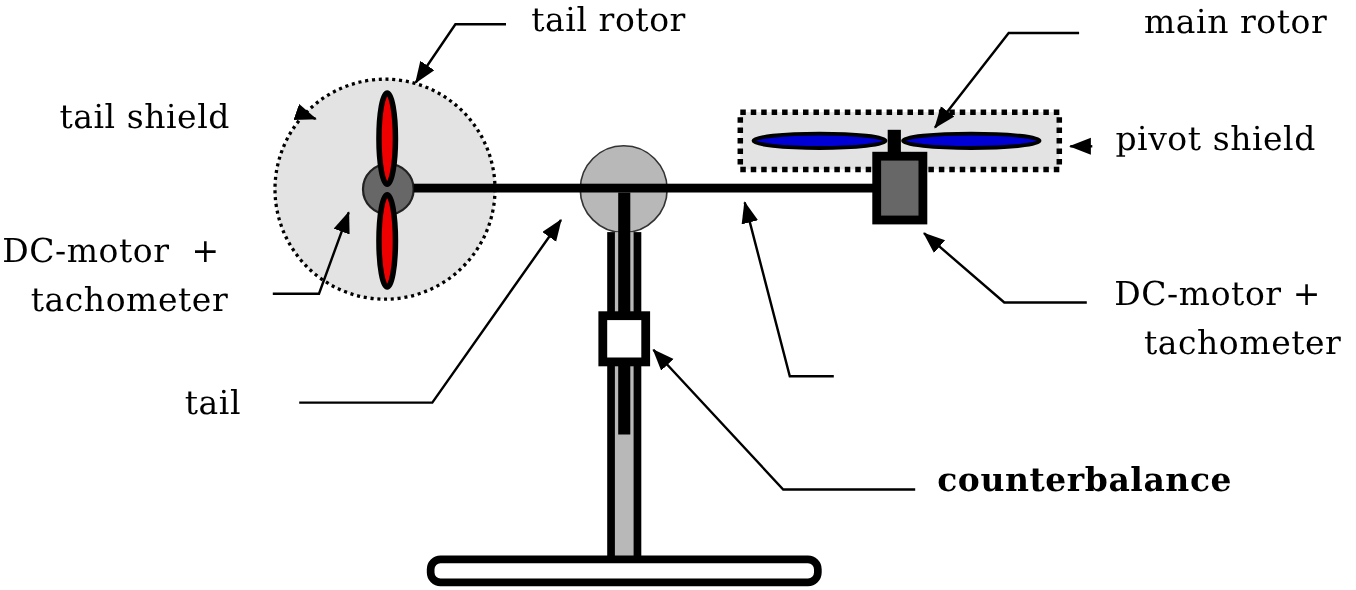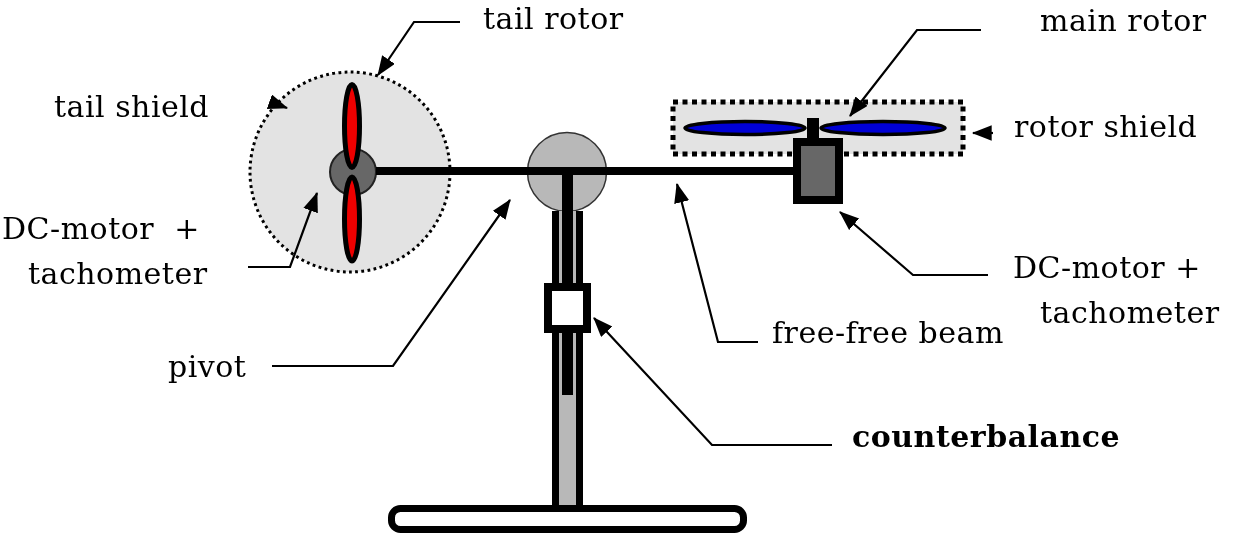--- a/index.html
+++ b/index.html
@@ -75,26 +75,25 @@
     <polyline points="832,445 712,445 594,318" fill="none" stroke="#000000" stroke-width="2.2" marker-end="url(#ah)"></polyline>
   </svg>
 
   <div class="lbl" style="left:483px; top:2px;">tail rotor</div>
 
   <div class="lbl" style="left:18px; top:90px;margin-left:36px;">tail shield</div>
 
   <div class="lbl" style="left:2px; top:212px;">DC-motor  +</div>
   <div class="lbl" style="left:28px; top:257px;">tachometer</div>
 
-  <div class="lbl" style="left:168px; top:350px;">pivot</div>
+  <div class="lbl" style="left:168px; top:350px;">tail</div>
 
   <div class="lbl" style="left:1007px; top:4px;margin-left:33px;">main rotor</div>
 
-  <div class="lbl" style="left:1014px; top:110px;">rotor shield</div>
+  <div class="lbl" style="left:1014px; top:110px;">pivot shield</div>
 
   <div class="lbl" style="left:1013px; top:251px;">DC-motor +</div>
   <div class="lbl" style="left:1040px; top:296px;">tachometer</div>
 
-  <div class="lbl" style="left:772px; top:316px;">free-free beam</div>
 
   <div class="lbl" style="left:852px; top:420px;font-weight:bold;">counterbalance</div>
 
 </div>
 
 </body></html>

